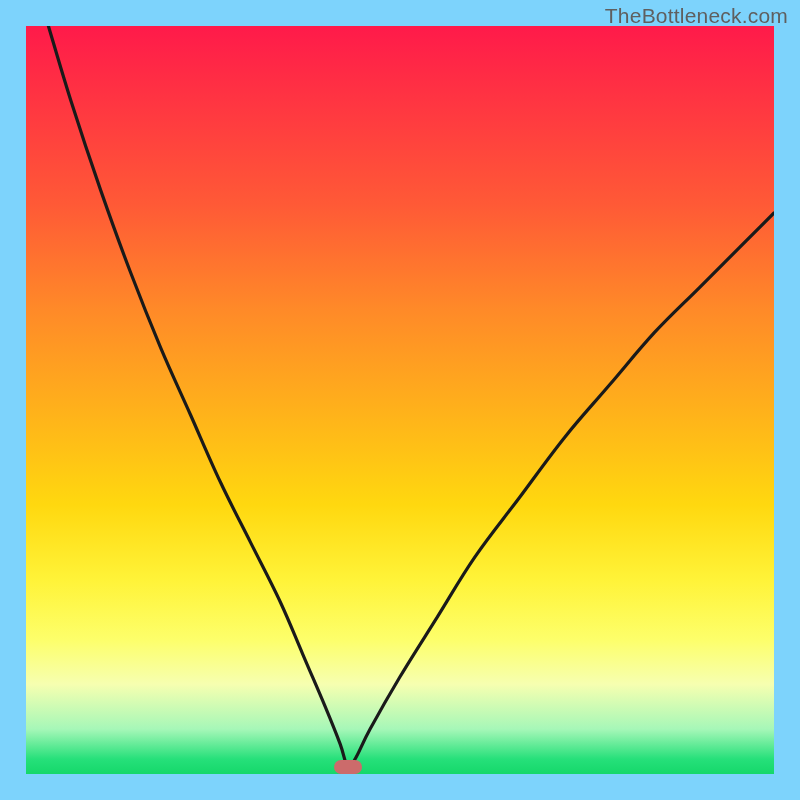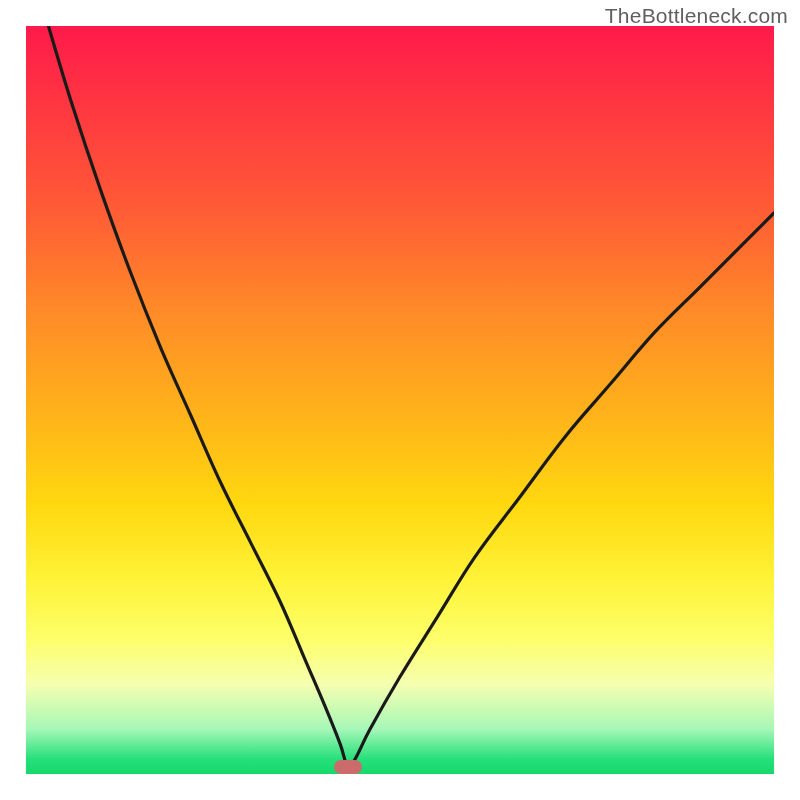--- a/index.html
+++ b/index.html
@@ -8,21 +8,21 @@
     width: 800px;
     height: 800px;
     overflow: hidden;
     background: #000;
     font-family: Arial, Helvetica, sans-serif;
   }
   .frame {
     position: relative;
     width: 800px;
     height: 800px;
-    background: #ffffff;
+    background: #7dd3fc;
   }
   .plot-area {
     position: absolute;
     left: 26px;
     top: 26px;
     width: 748px;
     height: 748px;
     background: linear-gradient(
       to bottom,
       #ff1a4a 0%,

